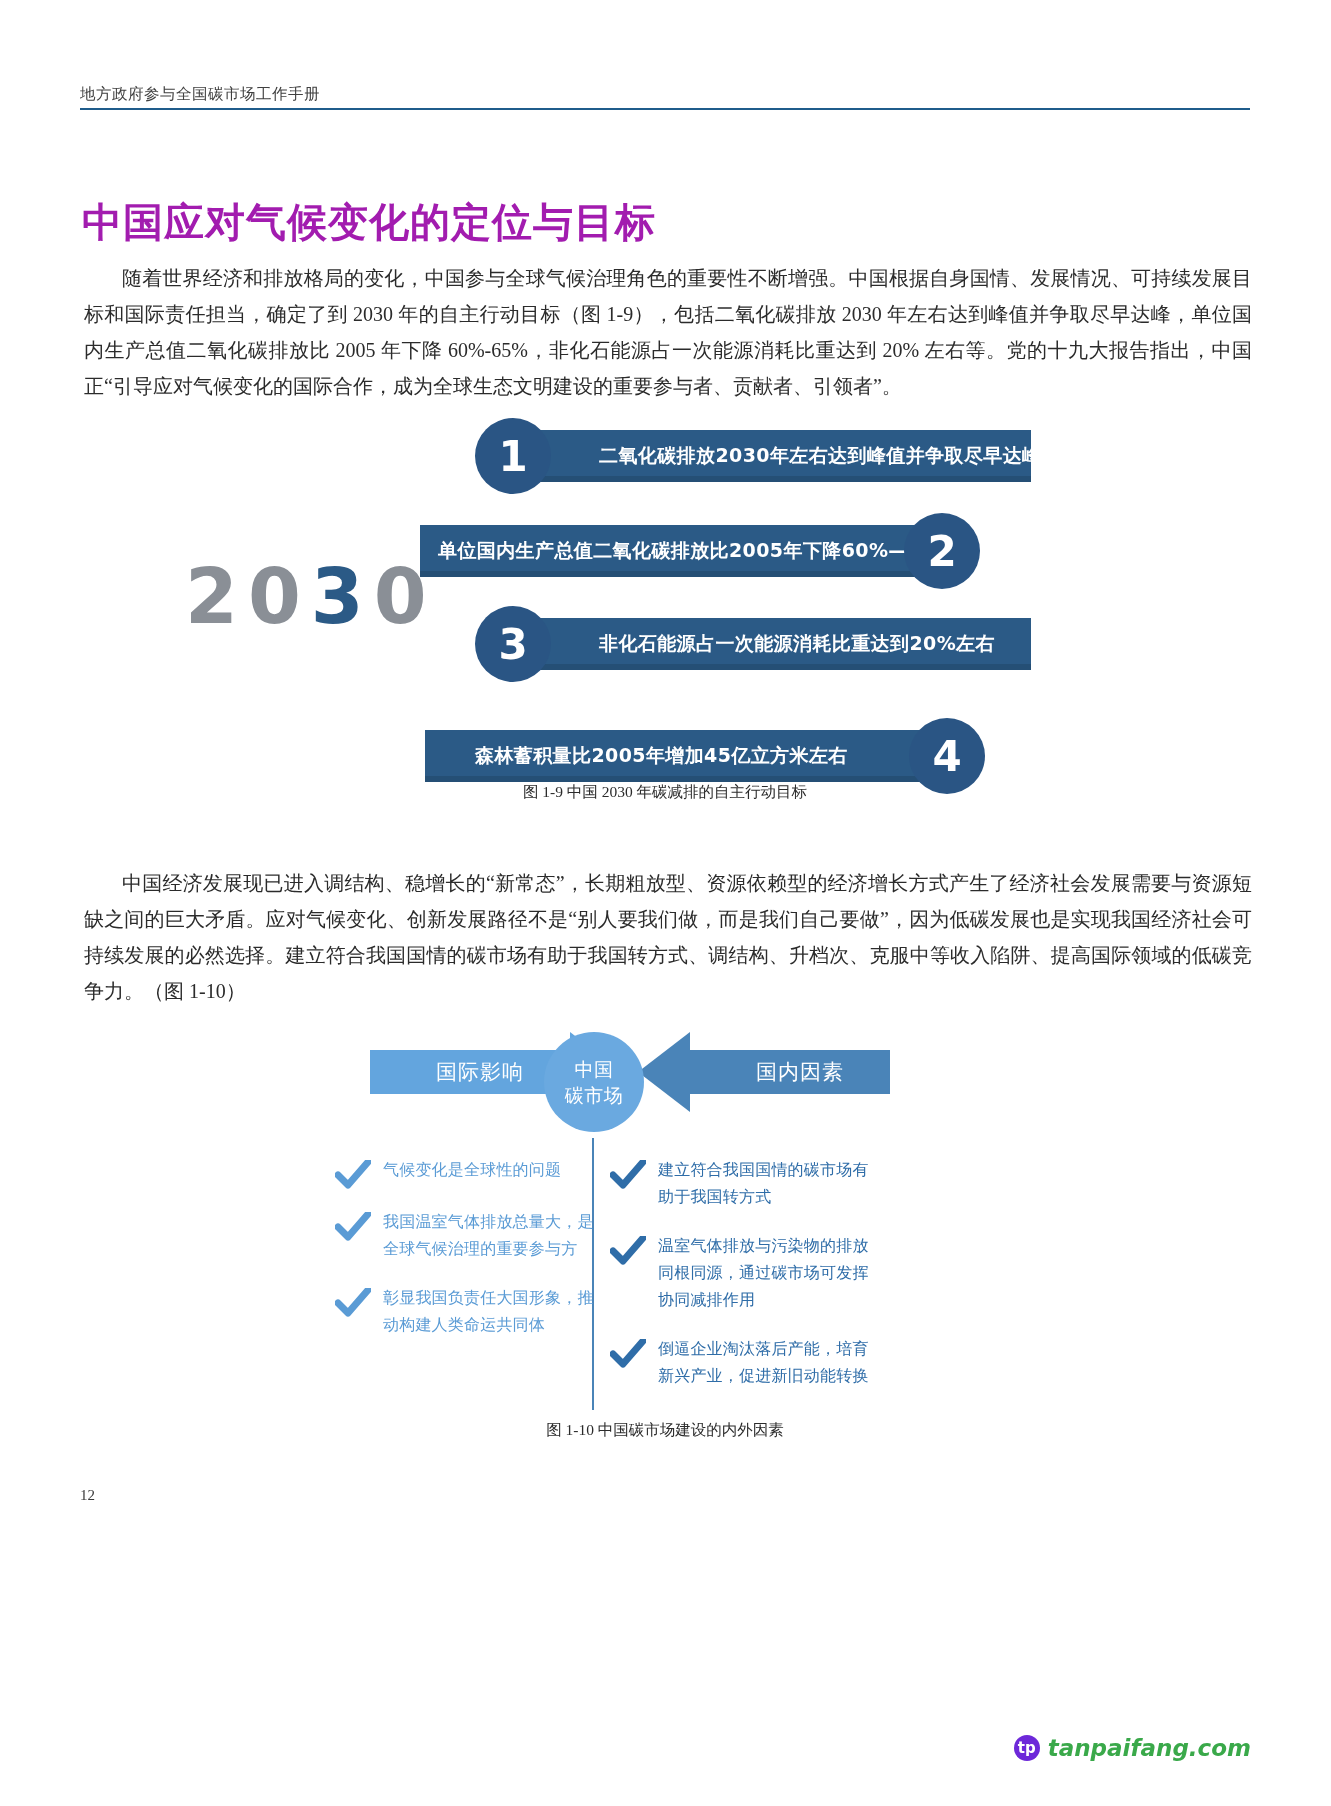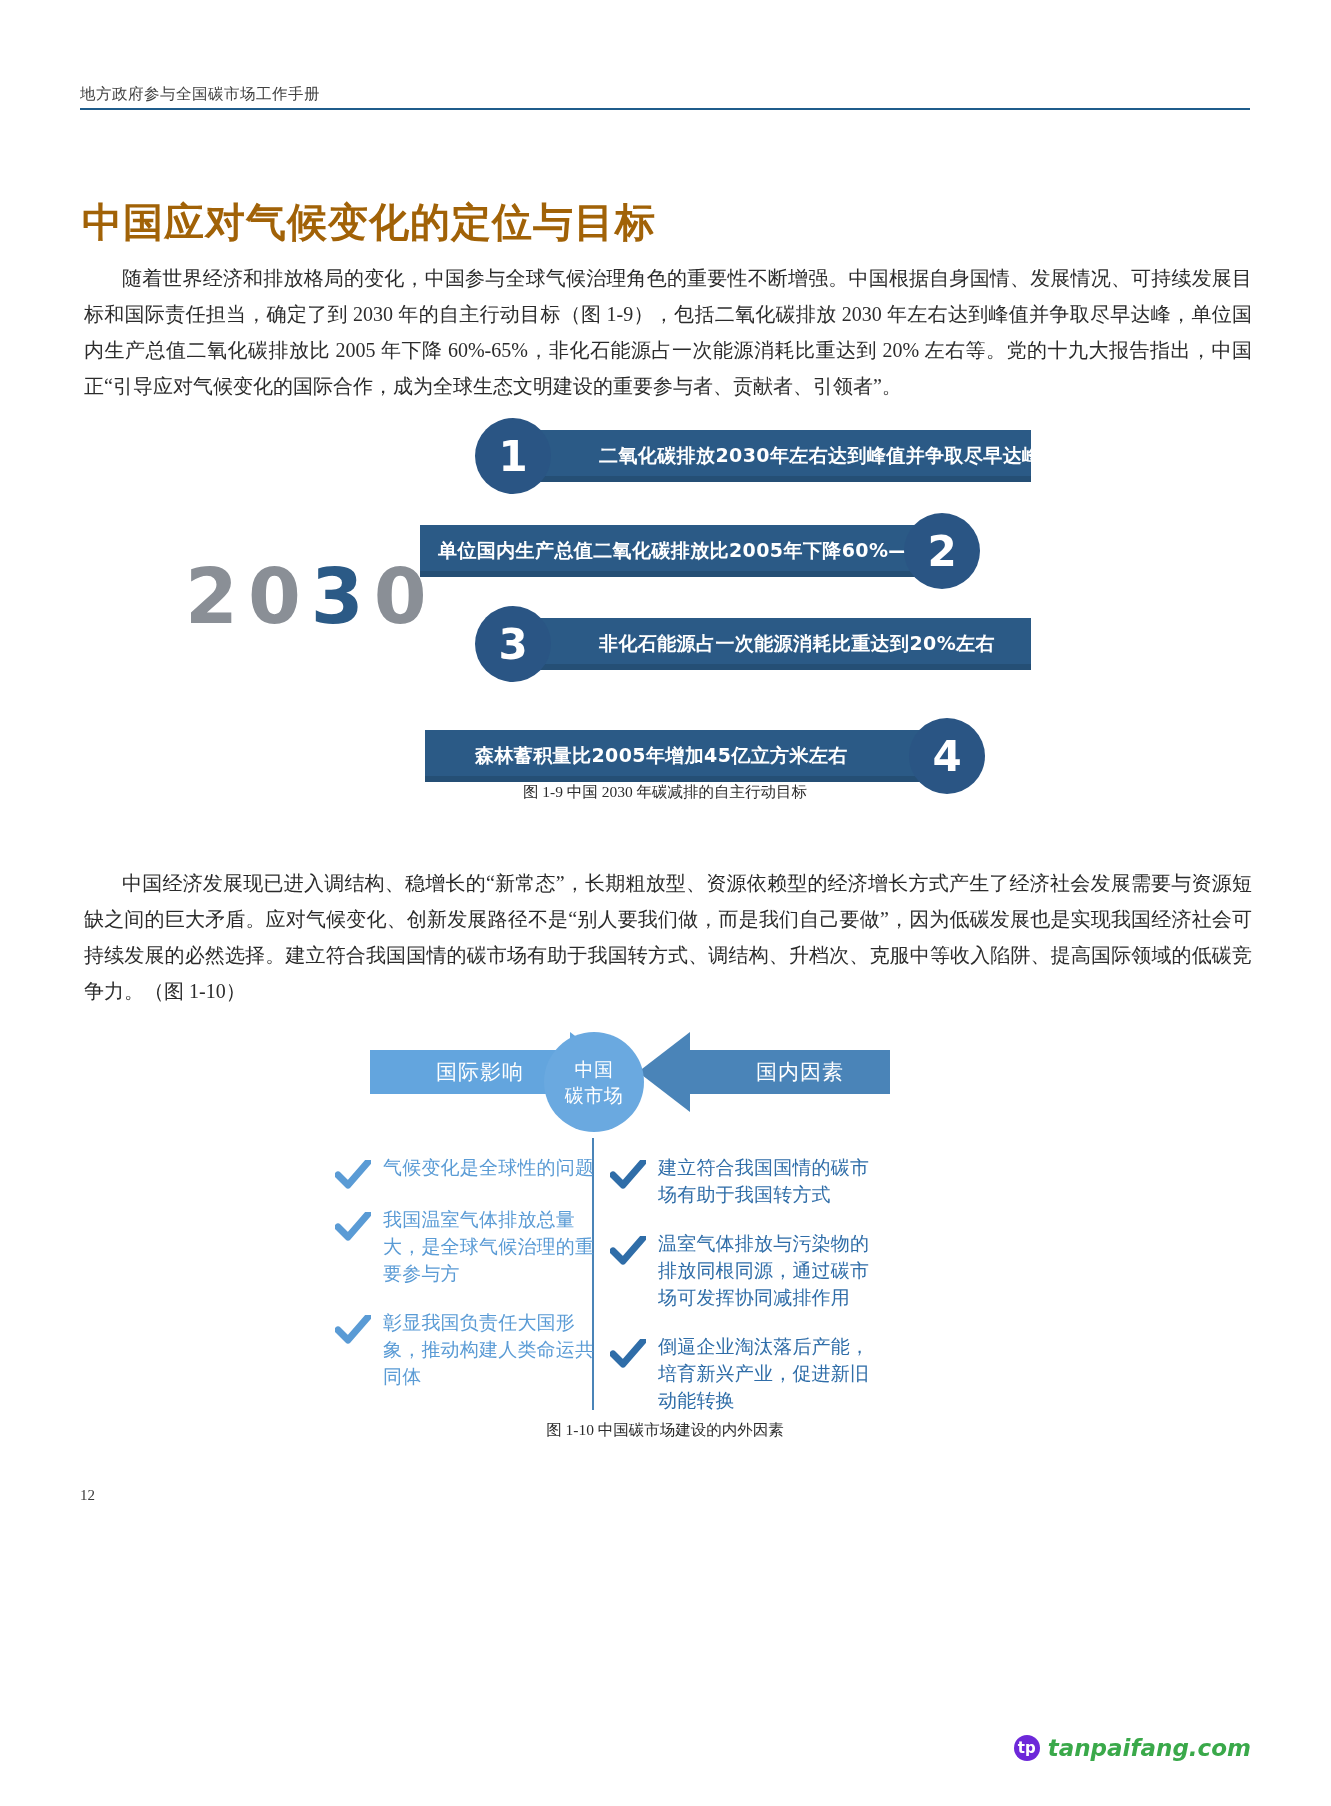--- a/index.html
+++ b/index.html
@@ -19,21 +19,21 @@
     font-family:"Liberation Serif","DejaVu Serif",serif;
   }
   .rule{
     position:absolute;left:80px;top:108px;width:1170px;height:1.6px;
     background:#1f5c8b;
   }
 
   
   .title{
     position:absolute;left:82px;top:168px;
-    font-size:40px;font-weight:bold;color:#a16207;
+    font-size:40px;font-weight:bold;color:#a21caf;
     letter-spacing:1px;
     font-family:"Liberation Serif","DejaVu Serif",serif;
   }
 
   
   .para{
     position:absolute;
     font-size:20px;color:#2b2b2b;line-height:36px;
     text-align:justify;
     font-family:"Liberation Serif","DejaVu Serif",serif;
@@ -134,22 +134,22 @@
 
   .divider{
     position:absolute;left:512px;top:118px;width:2px;height:272px;background:#4a84b8;
   }
   .col{position:absolute;top:136px;width:260px;}
   .col-left{left:255px;}
   .col-right{left:530px;}
   .bullet{position:relative;display:flex;gap:12px;margin-bottom:22px;}
   .chk{flex:0 0 auto;width:36px;height:30px;position:relative;top:4px;}
   .btxt{
-    font-size:19px;line-height:27px;letter-spacing:.2px;
-    font-family:Liberation Mono, monospace;
+    font-size:16px;line-height:27px;letter-spacing:.2px;
+    font-family:Liberation Serif, serif;
   }
   .col-left .btxt{color:#5a9bd5;}
   .col-right .btxt{color:#2f6da8;}
 
   
   .pageno{
     position:absolute;left:80px;top:1487px;
     font-size:15px;color:#3a3a3a;
     font-family:"Liberation Serif","DejaVu Serif",serif;
   }

